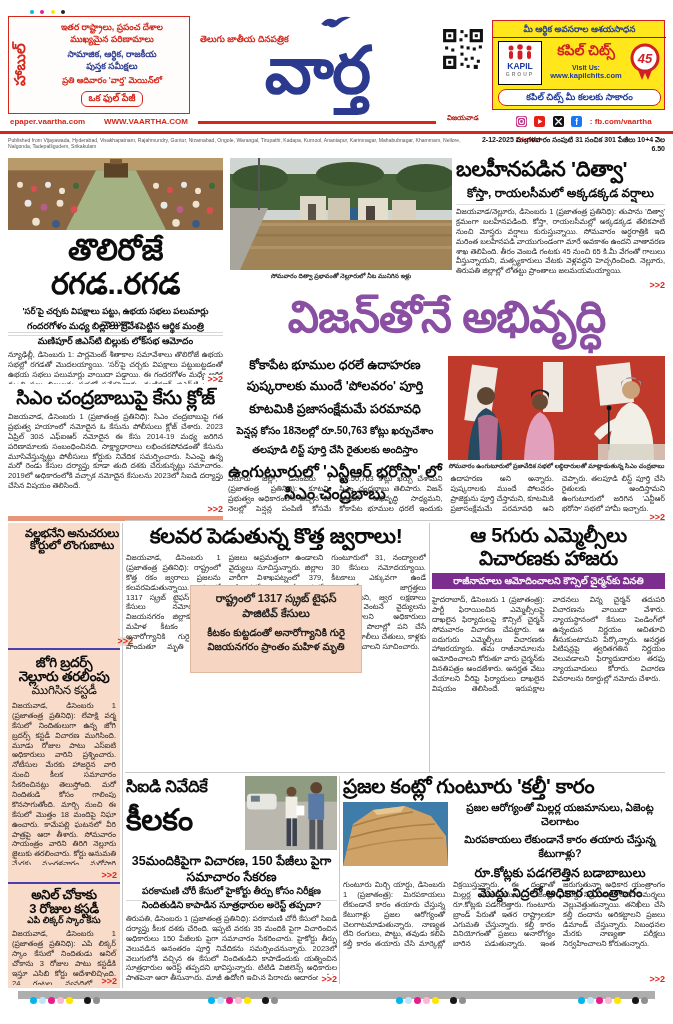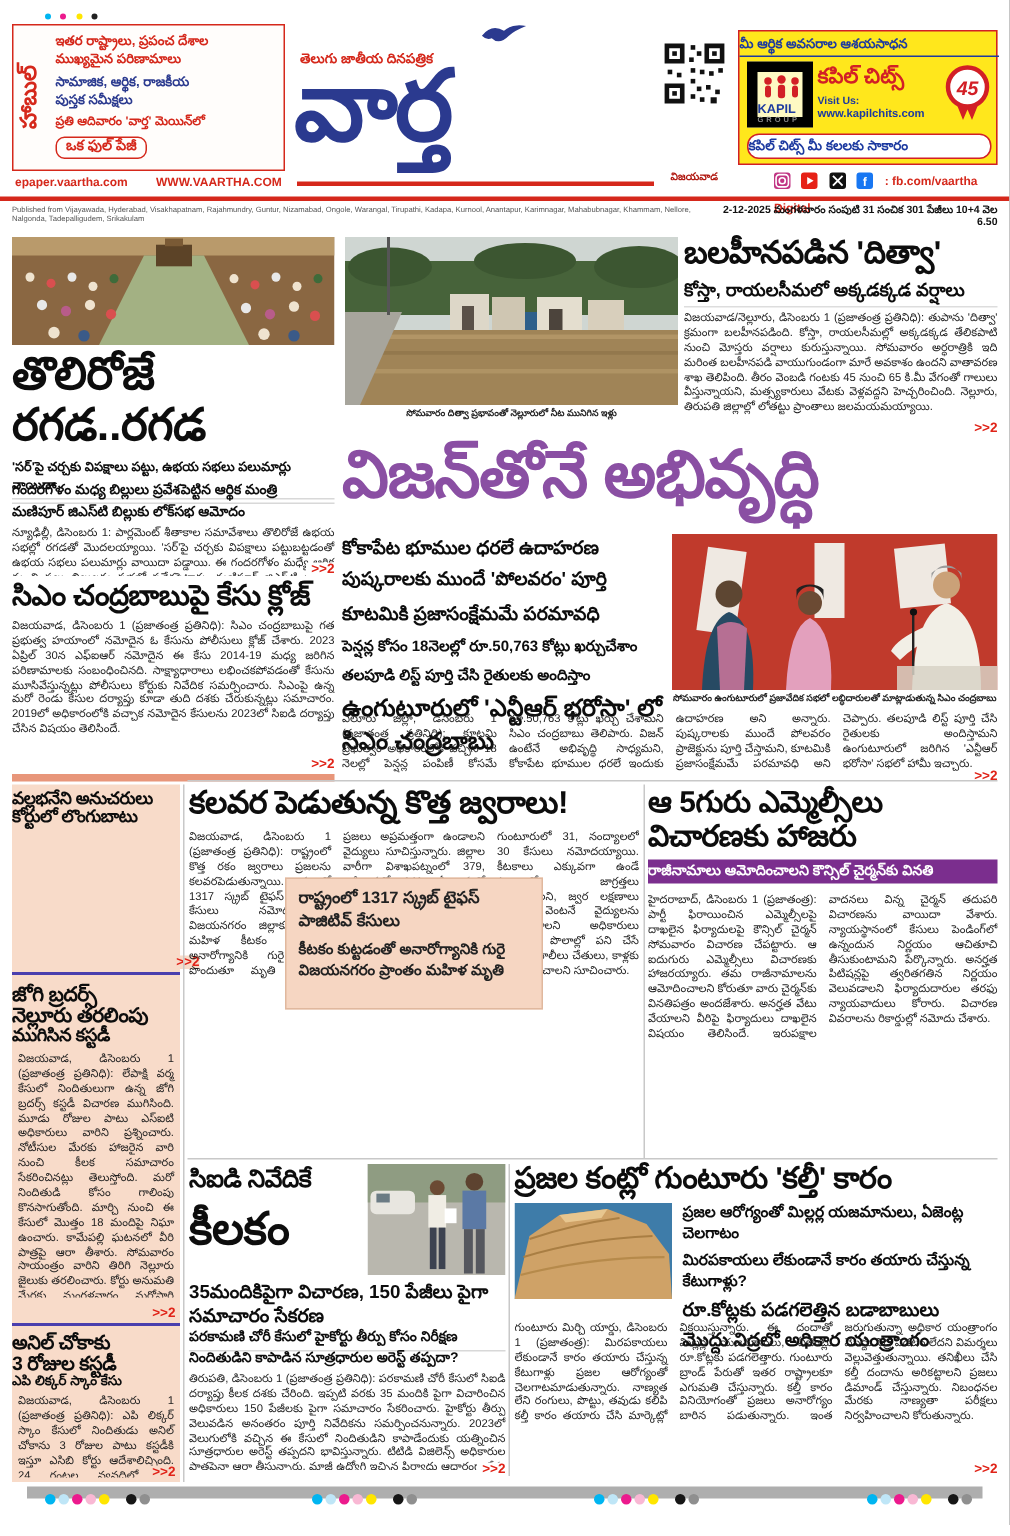--- a/index.html
+++ b/index.html
@@ -1,20 +1,20 @@
 <!DOCTYPE html>
 <html><head>
 <meta charset="utf-8">
 <style>
 *{margin:0;padding:0;box-sizing:border-box}
 html,body{background:#9a9a9a}
 .page{position:relative;width:673px;height:1024px;background:#fff;overflow:hidden;
   font-family:"Liberation Sans","DejaVu Sans",sans-serif;color:#111;margin:0 auto}
 .a{position:absolute}
-.ctr{}
+.ctr{text-align:center}
 .hl{font-weight:800;color:#0d0d0d;letter-spacing:-.3px;line-height:1.05}
 .body{font-size:7.5px;line-height:1.32;text-align:justify;color:#1d1d1d}
 .cols2{column-count:2;column-gap:8px}
 .cols3{column-count:3;column-gap:8px}
 .cols4{column-count:4;column-gap:8px}
 .mk{position:absolute;color:#e02318;font-weight:800;font-size:9px;line-height:1;background:#fff;padding-left:3px}
 .mk.pk{background:#f8dbc9}
 .vline{position:absolute;width:1px;background:#c8c8c8}
 .hline{position:absolute;height:1px;background:#c8c8c8}
 .pinkrail{background:#f8dbc9}
@@ -86,21 +86,21 @@
       <rect x="36" y="33" width="3" height="3"></rect>
           <rect x="20" y="36" width="3" height="3"></rect>
           <rect x="26" y="38" width="3" height="3"></rect>
       <rect x="33" y="38" width="4" height="4"></rect>
         </g>
       </svg>
   </div>
 
   <div class="a" style="left:492px;top:20px;width:173px;height:90px;background:#ffe71c;border:1px solid #d21f26">
     <div class="a ctr" style="left:0;top:3px;width:173px;font-size:8.8px;font-weight:800;color:#1d3aa0;border-bottom:1px solid #1d3aa0;padding-bottom:1px">మీ ఆర్థిక అవసరాల ఆశయసాధన</div>
-    <div class="a ctr" style="left:5px;top:20px;width:44px;height:44px;background:#fef9c3;border:7px solid #000000">
+    <div class="a ctr" style="left:5px;top:20px;width:44px;height:44px;background:#ffffff;border:1px solid #000000">
       <div style="width:32px;height:18px;margin:2px auto 0">
         <svg viewBox="0 0 30 18">
             <g fill="#d21f26">
               <circle cx="6" cy="4" r="2.5"></circle>
               <rect x="4" y="7" width="4" height="8" rx="2"></rect>
               <circle cx="15" cy="3" r="2.8"></circle>
               <rect x="12.6" y="6.5" width="4.8" height="9" rx="2"></rect>
               <circle cx="24" cy="4" r="2.5"></circle>
               <rect x="22" y="7" width="4" height="8" rx="2"></rect>
             </g>
@@ -266,21 +266,21 @@
     <div class="a" style="left:0;top:2px;width:128px;height:121px">
       <div class="hl ctr" style="font-size:11.5px;padding-top:2px">వల్లభనేని అనుచరులు</div>
       <div class="hl ctr" style="font-size:11.5px">కోర్టులో లొంగుబాటు</div>
       <span class="mk pk" style="right:3px;bottom:0">&gt;&gt;2</span>
     </div>
     <div class="a" style="left:0;top:125px;width:112px;height:2px;background:#4a3fae"></div>
 
     <div class="a" style="left:0;top:130px;width:112px;height:227px">
       <div class="hl ctr" style="font-size:13.5px;padding-top:3px">జోగి బ్రదర్స్</div>
       <div class="hl ctr" style="font-size:13.5px">నెల్లూరు తరలింపు</div>
-      <div class="hl ctr" style="font-size:12px;font-weight:700">ముగిసిన కస్టడీ</div>
+      <div class="hl ctr" style="font-size:12px;font-weight:400">ముగిసిన కస్టడీ</div>
       <div class="body" style="padding:4px 4px 0;height:168px;overflow:hidden">విజయవాడ, డిసెంబరు 1 (ప్రజాతంత్ర ప్రతినిధి): లేపాక్షి వర్మ కేసులో నిందితులుగా ఉన్న జోగి బ్రదర్స్ కస్టడీ విచారణ ముగిసింది. మూడు రోజుల పాటు ఎస్ఐటి అధికారులు వారిని ప్రశ్నించారు. నోటీసుల మేరకు హాజరైన వారి నుంచి కీలక సమాచారం సేకరించినట్లు తెలుస్తోంది. మరో నిందితుడి కోసం గాలింపు కొనసాగుతోంది. మార్చి నుంచి ఈ కేసులో మొత్తం 18 మందిపై నిఘా ఉంచారు. కామేపల్లి ఘటనలో వీరి పాత్రపై ఆరా తీశారు. సోమవారం సాయంత్రం వారిని తిరిగి నెల్లూరు జైలుకు తరలించారు. కోర్టు అనుమతి మేరకు మంగళవారం మరోసారి విచారించనున్నారు. కేసులో ఇప్పటికే పలువురు సాక్షుల వాంగ్మూలాలు నమోదు చేశారు. మొత్తం 30 నిమిషాల పాటు జైలు వద్ద భద్రత పెంచారు. అనంతరం వారి తరఫు న్యాయవాదులు బెయిల్ పిటిషన్ దాఖలు చేశారు. ఈ కేసులో విచారణ మరో వారం పాటు కొనసాగే అవకాశం ఉంది.</div>
       <span class="mk pk" style="right:3px;bottom:0">&gt;&gt;2</span>
     </div>
     <div class="a" style="left:0;top:359px;width:112px;height:2px;background:#4a3fae"></div>
 
     <div class="a" style="left:0;top:363px;width:112px;height:100px">
       <div class="hl ctr" style="font-size:13px;padding-top:2px">అనిల్ చోకాకు</div>
       <div class="hl ctr" style="font-size:13px">3 రోజుల కస్టడీ</div>
       <div class="sub ctr" style="font-size:9px">ఎపి లిక్కర్ స్కాం కేసు</div>
       <div class="body" style="padding:2px 4px 0;height:58px;overflow:hidden">విజయవాడ, డిసెంబరు 1 (ప్రజాతంత్ర ప్రతినిధి): ఎపి లిక్కర్ స్కాం కేసులో నిందితుడు అనిల్ చోకాను 3 రోజుల పాటు కస్టడీకి ఇస్తూ ఎసిబి కోర్టు ఆదేశాలిచ్చింది. 24 గంటల వ్యవధిలో సిట్ అధికారులు విచారణ చేపట్టనున్నారు. గత నెలలో అతన్ని అరెస్టు చేసిన విషయం తెలిసిందే.</div>

